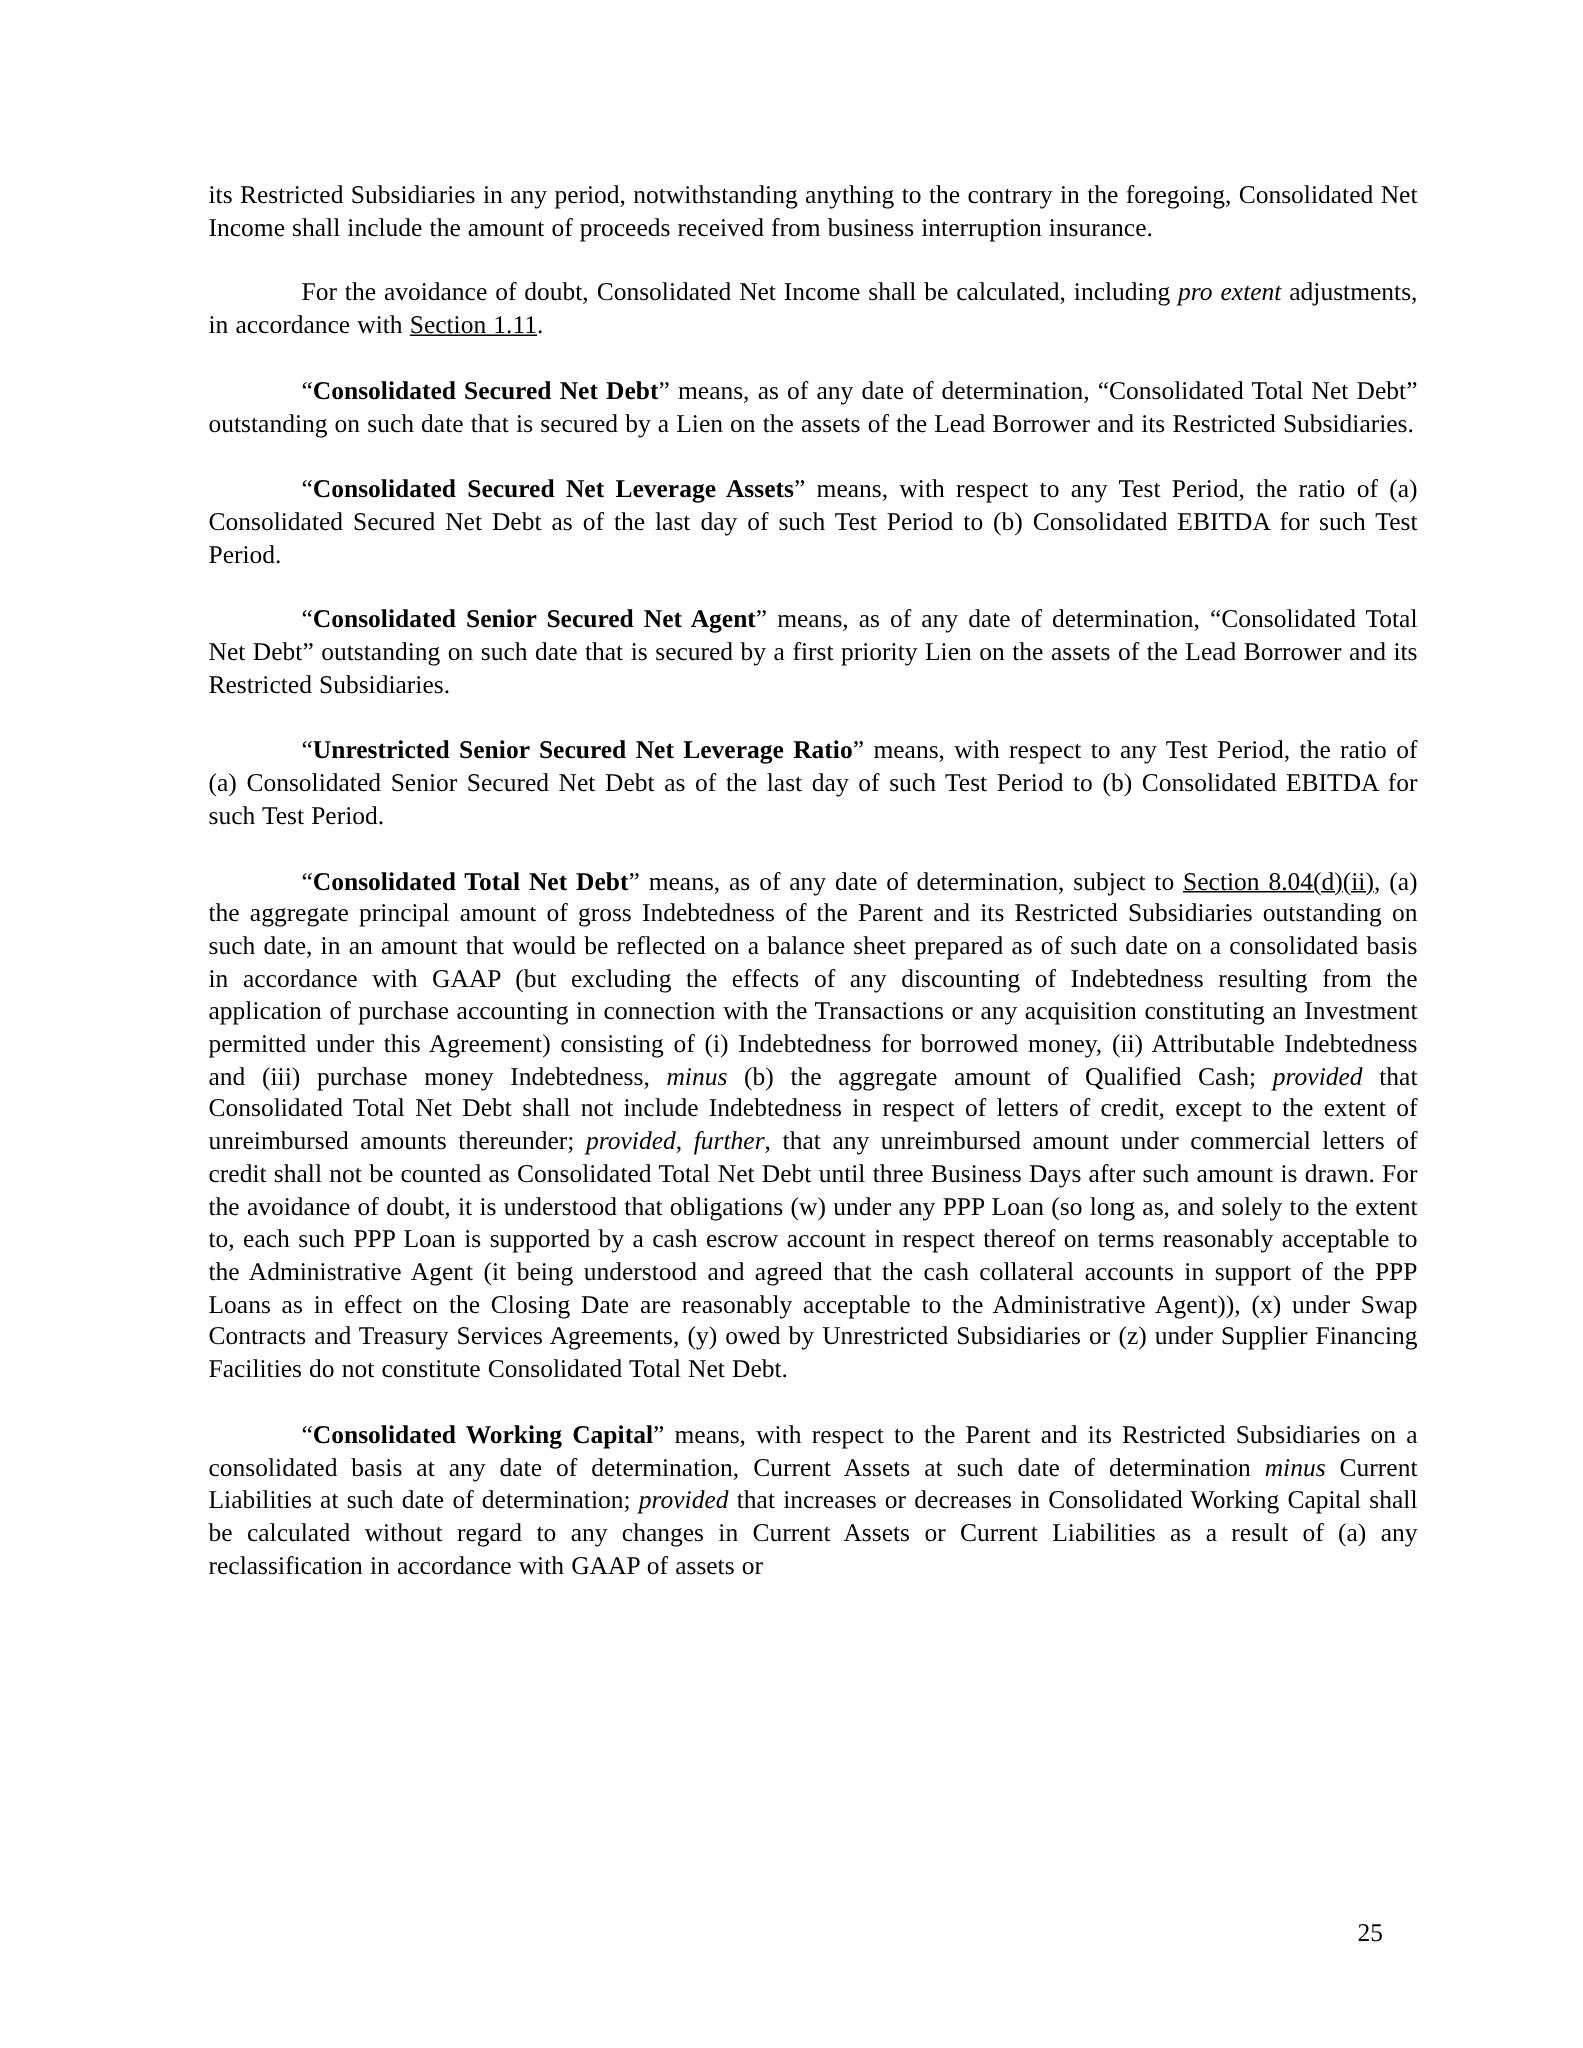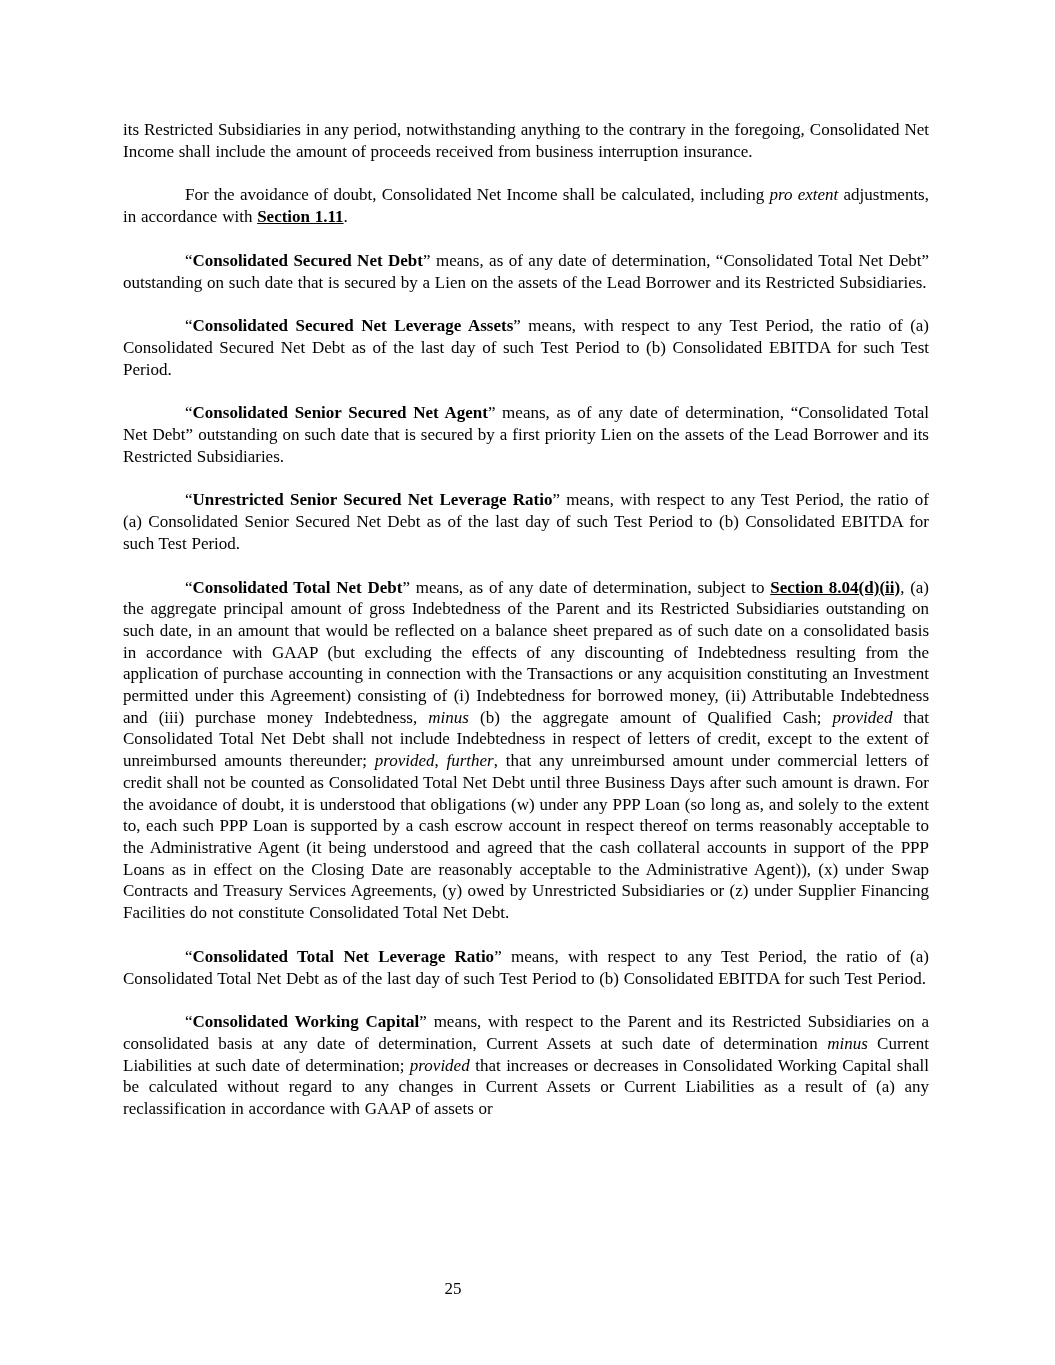--- a/index.html
+++ b/index.html
@@ -10,21 +10,21 @@
   body {
     width: 1055px;
     height: 1365px;
     position: relative;
     font-family: "Liberation Serif", "DejaVu Serif", serif;
     color: #000000;
     overflow: hidden;
   }
   .page {
     position: absolute;
-    left: 0; top: 0;
+    left: 16px; top: 0;
     width: 906px;
     height: 1365px;
     background: #ffffff;
   }
   .content {
     position: absolute;
     left: 123px;
     top: 119px;
     width: 806px;
   }
@@ -34,27 +34,27 @@
     line-height: 21.7px;
     text-align: justify;
     text-indent: 62px;
     word-spacing: 0.5px;
   }
   p.para.no-indent {
     text-indent: 0;
   }
   .b { font-weight: bold; }
   .i { font-style: italic; }
-  .u { text-decoration: underline; font-weight: bold; }
+  .u { text-decoration: underline; }
   .footer {
     position: absolute;
     left: 0;
     right: 0;
     top: 1278px;
-    text-align: center;
+    text-align: right;
     font-size: 17px;
     line-height: 21.7px;
   }
 </style>
 </head>
 <body>
 
 <div class="page">
   <div class="content">
 
@@ -65,20 +65,19 @@
     <p class="para"><span class="r">“</span><span class="b">Consolidated Secured Net Debt</span><span class="r">” means, as of any date of determination, “Consolidated Total Net Debt” outstanding on such date that is secured by a Lien on the assets of the Lead Borrower and its Restricted Subsidiaries.</span></p>
 
     <p class="para"><span class="r">“</span><span class="b">Consolidated Secured Net Leverage Assets</span><span class="r">” means, with respect to any Test Period, the ratio of (a) Consolidated Secured Net Debt as of the last day of such Test Period to (b) Consolidated EBITDA for such Test Period.</span></p>
 
     <p class="para"><span class="r">“</span><span class="b">Consolidated Senior Secured Net Agent</span><span class="r">” means, as of any date of determination, “Consolidated Total Net Debt” outstanding on such date that is secured by a first priority Lien on the assets of the Lead Borrower and its Restricted Subsidiaries.</span></p>
 
     <p class="para"><span class="r">“</span><span class="b">Unrestricted Senior Secured Net Leverage Ratio</span><span class="r">” means, with respect to any Test Period, the ratio of (a) Consolidated Senior Secured Net Debt as of the last day of such Test Period to (b) Consolidated EBITDA for such Test Period.</span></p>
 
     <p class="para"><span class="r">“</span><span class="b">Consolidated Total Net Debt</span><span class="r">” means, as of any date of determination, subject to </span><span class="u">Section 8.04(d)(ii)</span><span class="r">, (a) the aggregate principal amount of gross Indebtedness of the Parent and its Restricted Subsidiaries outstanding on such date, in an amount that would be reflected on a balance sheet prepared as of such date on a consolidated basis in accordance with GAAP (but excluding the effects of any discounting of Indebtedness resulting from the application of purchase accounting in connection with the Transactions or any acquisition constituting an Investment permitted under this Agreement) consisting of (i) Indebtedness for borrowed money, (ii) Attributable Indebtedness and (iii) purchase money Indebtedness, </span><span class="i">minus</span><span class="r"> (b) the aggregate amount of Qualified Cash; </span><span class="i">provided</span><span class="r"> that Consolidated Total Net Debt shall not include Indebtedness in respect of letters of credit, except to the extent of unreimbursed amounts thereunder; </span><span class="i">provided</span><span class="r">, </span><span class="i">further</span><span class="r">, that any unreimbursed amount under commercial letters of credit shall not be counted as Consolidated Total Net Debt until three Business Days after such amount is drawn.  For the avoidance of doubt, it is understood that obligations (w) under any PPP Loan (so long as, and solely to the extent to, each such PPP Loan is supported by a cash escrow account in respect thereof on terms reasonably acceptable to the Administrative Agent (it being understood and agreed that the cash collateral accounts in support of the PPP Loans as in effect on the Closing Date are reasonably acceptable to the Administrative Agent)), (x) under Swap Contracts and Treasury Services Agreements, (y) owed by Unrestricted Subsidiaries or (z) under Supplier Financing Facilities do not constitute Consolidated Total Net Debt.</span></p>
 
-    <p class="para"><span class="r">“</span><span class="b">Consolidated Total Net Leverage Ratio</span><span class="r">” means, with respect to any Test Period, the ratio of (a) Consolidated Total Net Debt as of the last day of such Test Period to (b) Consolidated EBITDA for such Test Period.</span></p>
 
     <p class="para"><span class="r">“</span><span class="b">Consolidated Working Capital</span><span class="r">” means, with respect to the Parent and its Restricted Subsidiaries on a consolidated basis at any date of determination, Current Assets at such date of determination </span><span class="i">minus</span><span class="r"> Current Liabilities at such date of determination; </span><span class="i">provided</span><span class="r"> that increases or decreases in Consolidated Working Capital shall be calculated without regard to any changes in Current Assets or Current Liabilities as a result of (a) any reclassification in accordance with GAAP of assets or</span></p>
 
   </div>
 
   <div class="footer">25</div>
 </div>
 
 </body></html>

